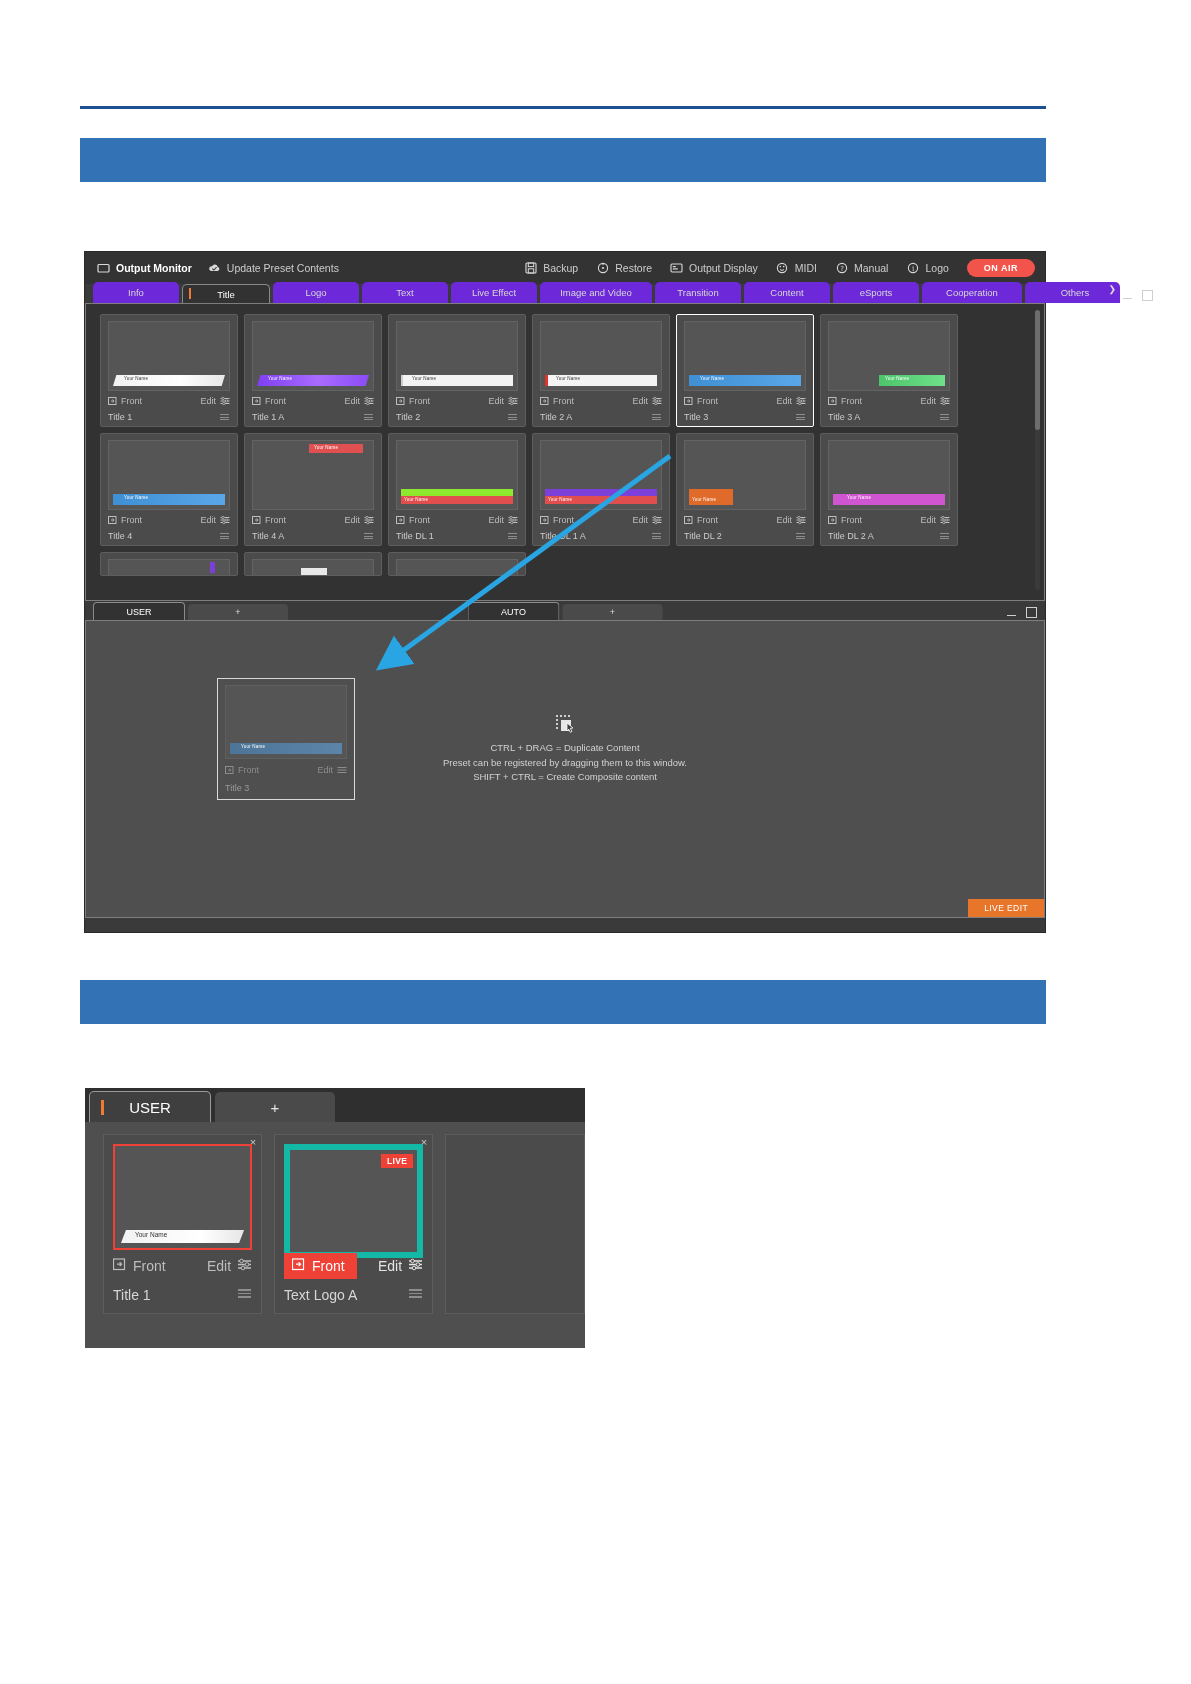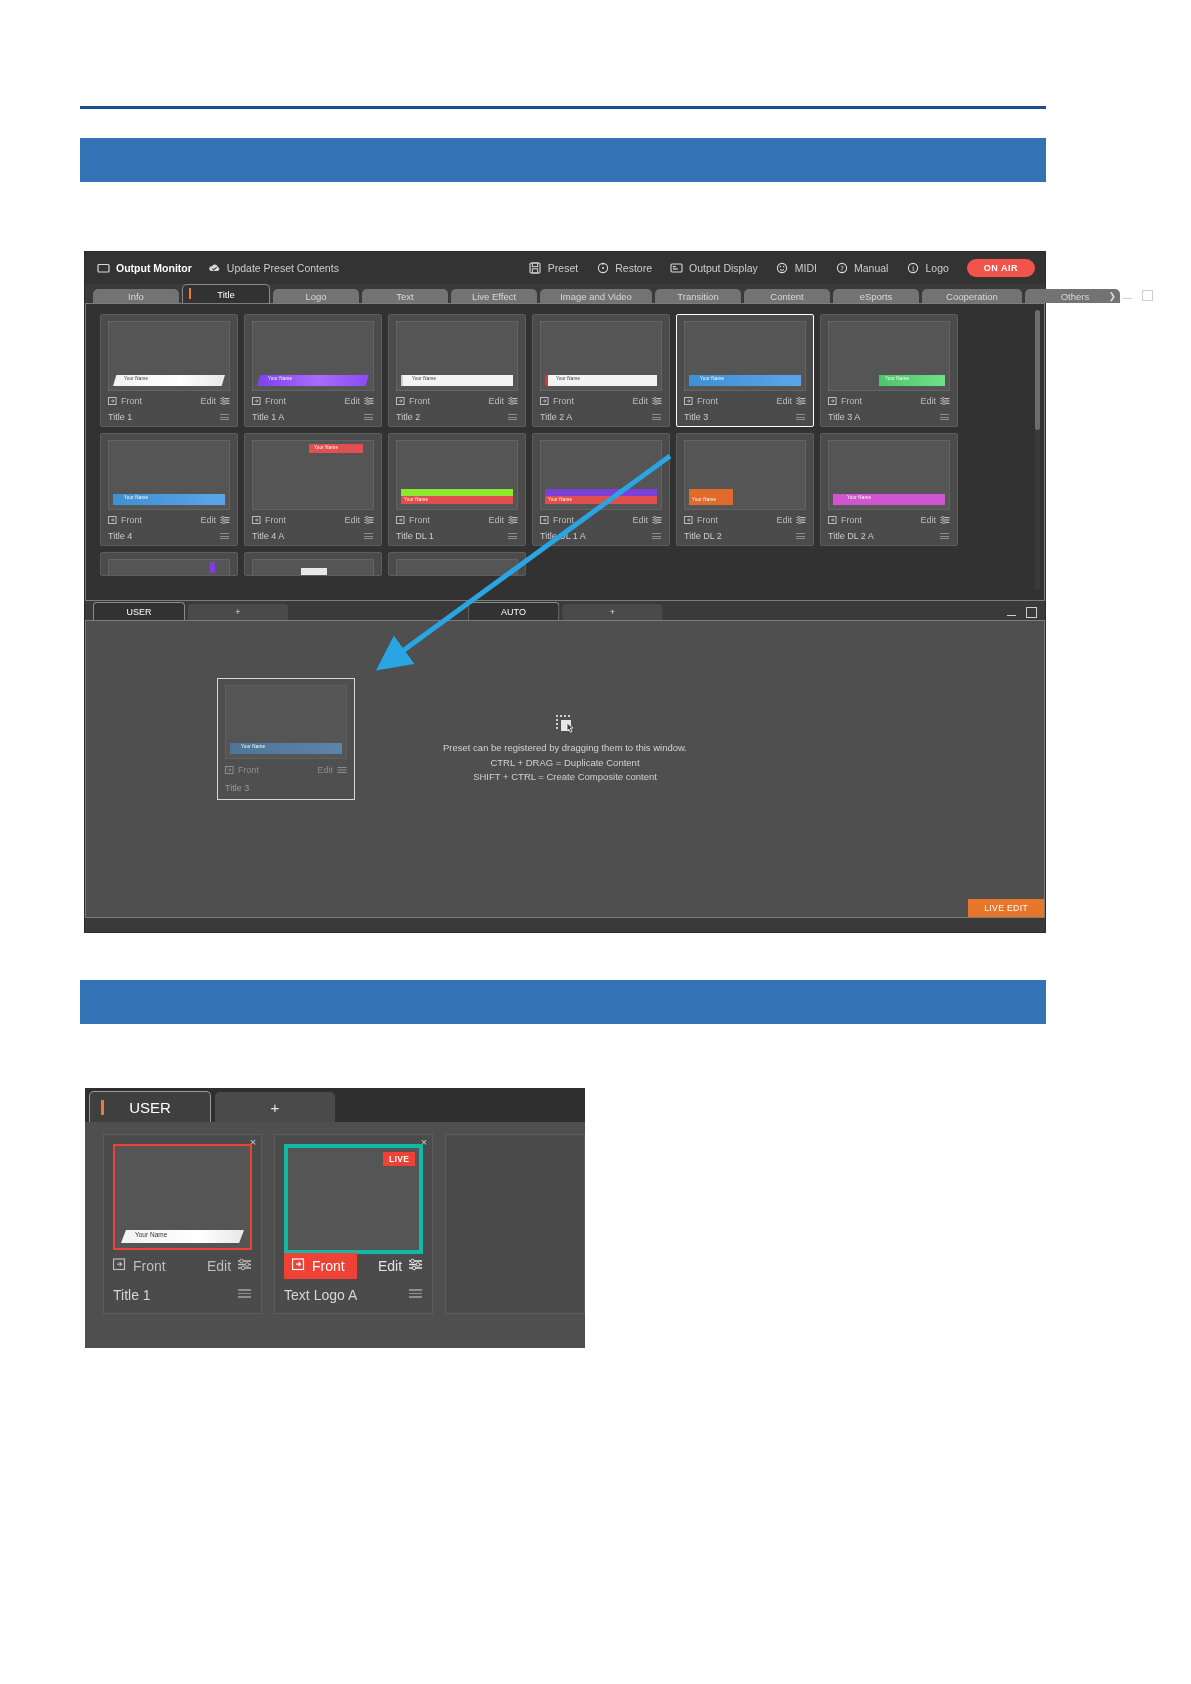--- a/index.html
+++ b/index.html
@@ -26,21 +26,21 @@
   .tb-item{display:flex;align-items:flex-start;gap:6px;color:#cdcdcd;font-size:10.5px;white-space:nowrap;}
   .tb-item.bold{color:#ffffff;font-weight:bold;}
   .ico{display:inline-flex;align-items:center;justify-content:center;width:13px;height:13px;color:#d4d4d4;}
   .ico svg{display:block;}
   .onair{background:#f2544b;color:#fff;font-size:9px;font-weight:bold;letter-spacing:.5px;
          border-radius:9px;padding:4px 17px;}
 
   
   .tabstrip{position:relative;height:19px;background:#3a3a3a;display:flex;align-items:flex-end;
             padding-left:8px;gap:3px;}
-  .tab{height:14px;min-width:70px;background:#737373;border-radius:5px 5px 0 0;color:#d8d8d8;
+  .tab{height:21px;min-width:70px;background:#6d28d9;border-radius:5px 5px 0 0;color:#d8d8d8;
        font-size:9.5px;display:flex;align-items:center;justify-content:center;padding:0 8px;white-space:nowrap;}
   .tab.active{background:#323232;color:#ffffff;position:relative;border:1px solid #8a8a8a;
               border-bottom:none;height:18px;}
   .tab.active .mark{position:absolute;left:6px;top:3px;width:2px;height:11px;background:#f07a35;}
   .tab.others{min-width:58px;padding-right:16px;position:relative;padding-left:21px;}
   .tab .chev{position:absolute;right:4px;top:3px;color:#ddd;font-size:9px;line-height:1;}
   .winbtns{margin-left:auto;display:flex;gap:10px;align-items:center;padding-right:8px;padding-bottom:2px;}
   .wb{width:9px;height:9px;position:relative;}
   .wb.min::after{content:"";position:absolute;left:0;bottom:1px;width:9px;height:1.5px;background:#cfcfcf;}
   .wb.max{border:1.5px solid #cfcfcf;}
@@ -88,21 +88,21 @@
   .fig2{position:absolute;left:85px;top:1088px;width:500px;height:248px;background:#3a3a3a;}
   .f2tabs{height:34px;background:#2f2f2f;display:flex;align-items:flex-end;padding-left:4px;gap:4px;}
   .f2tab{height:30px;min-width:120px;background:#4a4a4a;border-radius:5px 5px 0 0;color:#e6e6e6;
          font-size:15px;display:flex;align-items:center;justify-content:center;position:relative;}
   .f2tab.sel{background:#3f3f3f;color:#ffffff;border:1px solid #9a9a9a;border-bottom:none;}
   .f2tab .mk{position:absolute;left:11px;top:8px;width:3px;height:15px;background:#f07a35;}
   .f2body{position:relative;height:214px;background:#4f4f4f;padding:12px 0 0 18px;display:flex;gap:12px;}
   .f2card{width:182px;height:180px;background:#4b4b4b;border:1px solid #5d5d5d;position:relative;box-sizing:border-box;}
   .f2card.redsel{}
   .f2card .pv{position:absolute;left:9px;top:9px;right:9px;height:102px;border:2px solid #ef4136;background:#555;}
-  .f2card .pv.plain{border:4px solid #14b8a6;}
+  .f2card .pv.plain{border:6px solid #14b8a6;}
   .f2close{position:absolute;right:5px;top:2px;color:#c9c9c9;font-size:11px;line-height:11px;}
   .livebadge{position:absolute;right:4px;top:4px;background:#ef4136;color:#fff;font-size:8.5px;
              font-weight:bold;padding:2px 6px;letter-spacing:.3px;}
   .f2row{position:absolute;left:9px;right:9px;top:118px;height:26px;display:flex;align-items:center;}
   .f2front{display:flex;align-items:center;gap:5px;color:#bdbdbd;font-size:14px;}
   .f2front.on{background:#ef4136;color:#fff;padding:4px 12px 4px 8px;}
   .f2edit{margin-left:auto;display:flex;align-items:center;gap:6px;color:#bdbdbd;font-size:14px;}
   .f2edit.on{color:#e4e4e4;}
   .f2name{position:absolute;left:9px;bottom:10px;color:#d6d6d6;font-size:14px;}
   .f2menu{position:absolute;right:10px;bottom:16px;width:13px;height:8px;}
@@ -146,21 +146,21 @@
 
       <div class="tb-right">
         <div class="tb-item">
           <span class="ico">
             <svg width="12" height="12" viewBox="0 0 12 12">
                 <rect x="1" y="1" width="10" height="10" rx="1" fill="none" stroke="#d9d9d9" stroke-width="1.1"></rect>
                 <rect x="3.3" y="1" width="5.4" height="3.6" fill="none" stroke="#d9d9d9" stroke-width="1"></rect>
                 <rect x="3.3" y="6.8" width="5.4" height="4.2" fill="none" stroke="#d9d9d9" stroke-width="1"></rect>
               </svg>
           </span>
-          <span>Preset</span>
+          <span>Backup</span>
         </div>
         <div class="tb-item">
           <span class="ico">
             <svg width="12" height="12" viewBox="0 0 12 12">
                 <circle cx="6" cy="6" r="4.6" fill="none" stroke="#d9d9d9" stroke-width="1.1"></circle>
                 <circle cx="6" cy="6" r="1.1" fill="#d9d9d9"></circle>
                 <path d="M6 1.4V3" stroke="#d9d9d9" stroke-width="1.1"></path>
               </svg>
           </span>
           <span>Restore</span>
@@ -786,22 +786,22 @@
                   <rect x="2" y="10" width="2" height="2"></rect>
                 <rect x="2" y="14" width="2" height="2"></rect>
               </g>
               <rect x="7" y="7" width="10" height="11" fill="#e6e6e6"></rect>
               <path d="M13 10l6 5-2.6.4 1.6 3-1.7.9-1.6-3.1-1.7 1.8z" fill="#3f3f3f" stroke="#fff" stroke-width=".8"></path>
             </svg>
           </span>
         </div>
 
         <div class="drophint">
+          <div>CTRL + DRAG = Duplicate Content</div>
           <div>Preset can be registered by dragging them to this window.</div>
-          <div>CTRL + DRAG = Duplicate Content</div>
           <div>SHIFT + CTRL = Create Composite content</div>
         </div>
 
         <div class="liveedit">LIVE EDIT</div>
       </div>
     </div>
   </div>
 
   <svg class="arrowsvg" width="330" height="240" viewBox="0 0 330 240">
     <defs>

